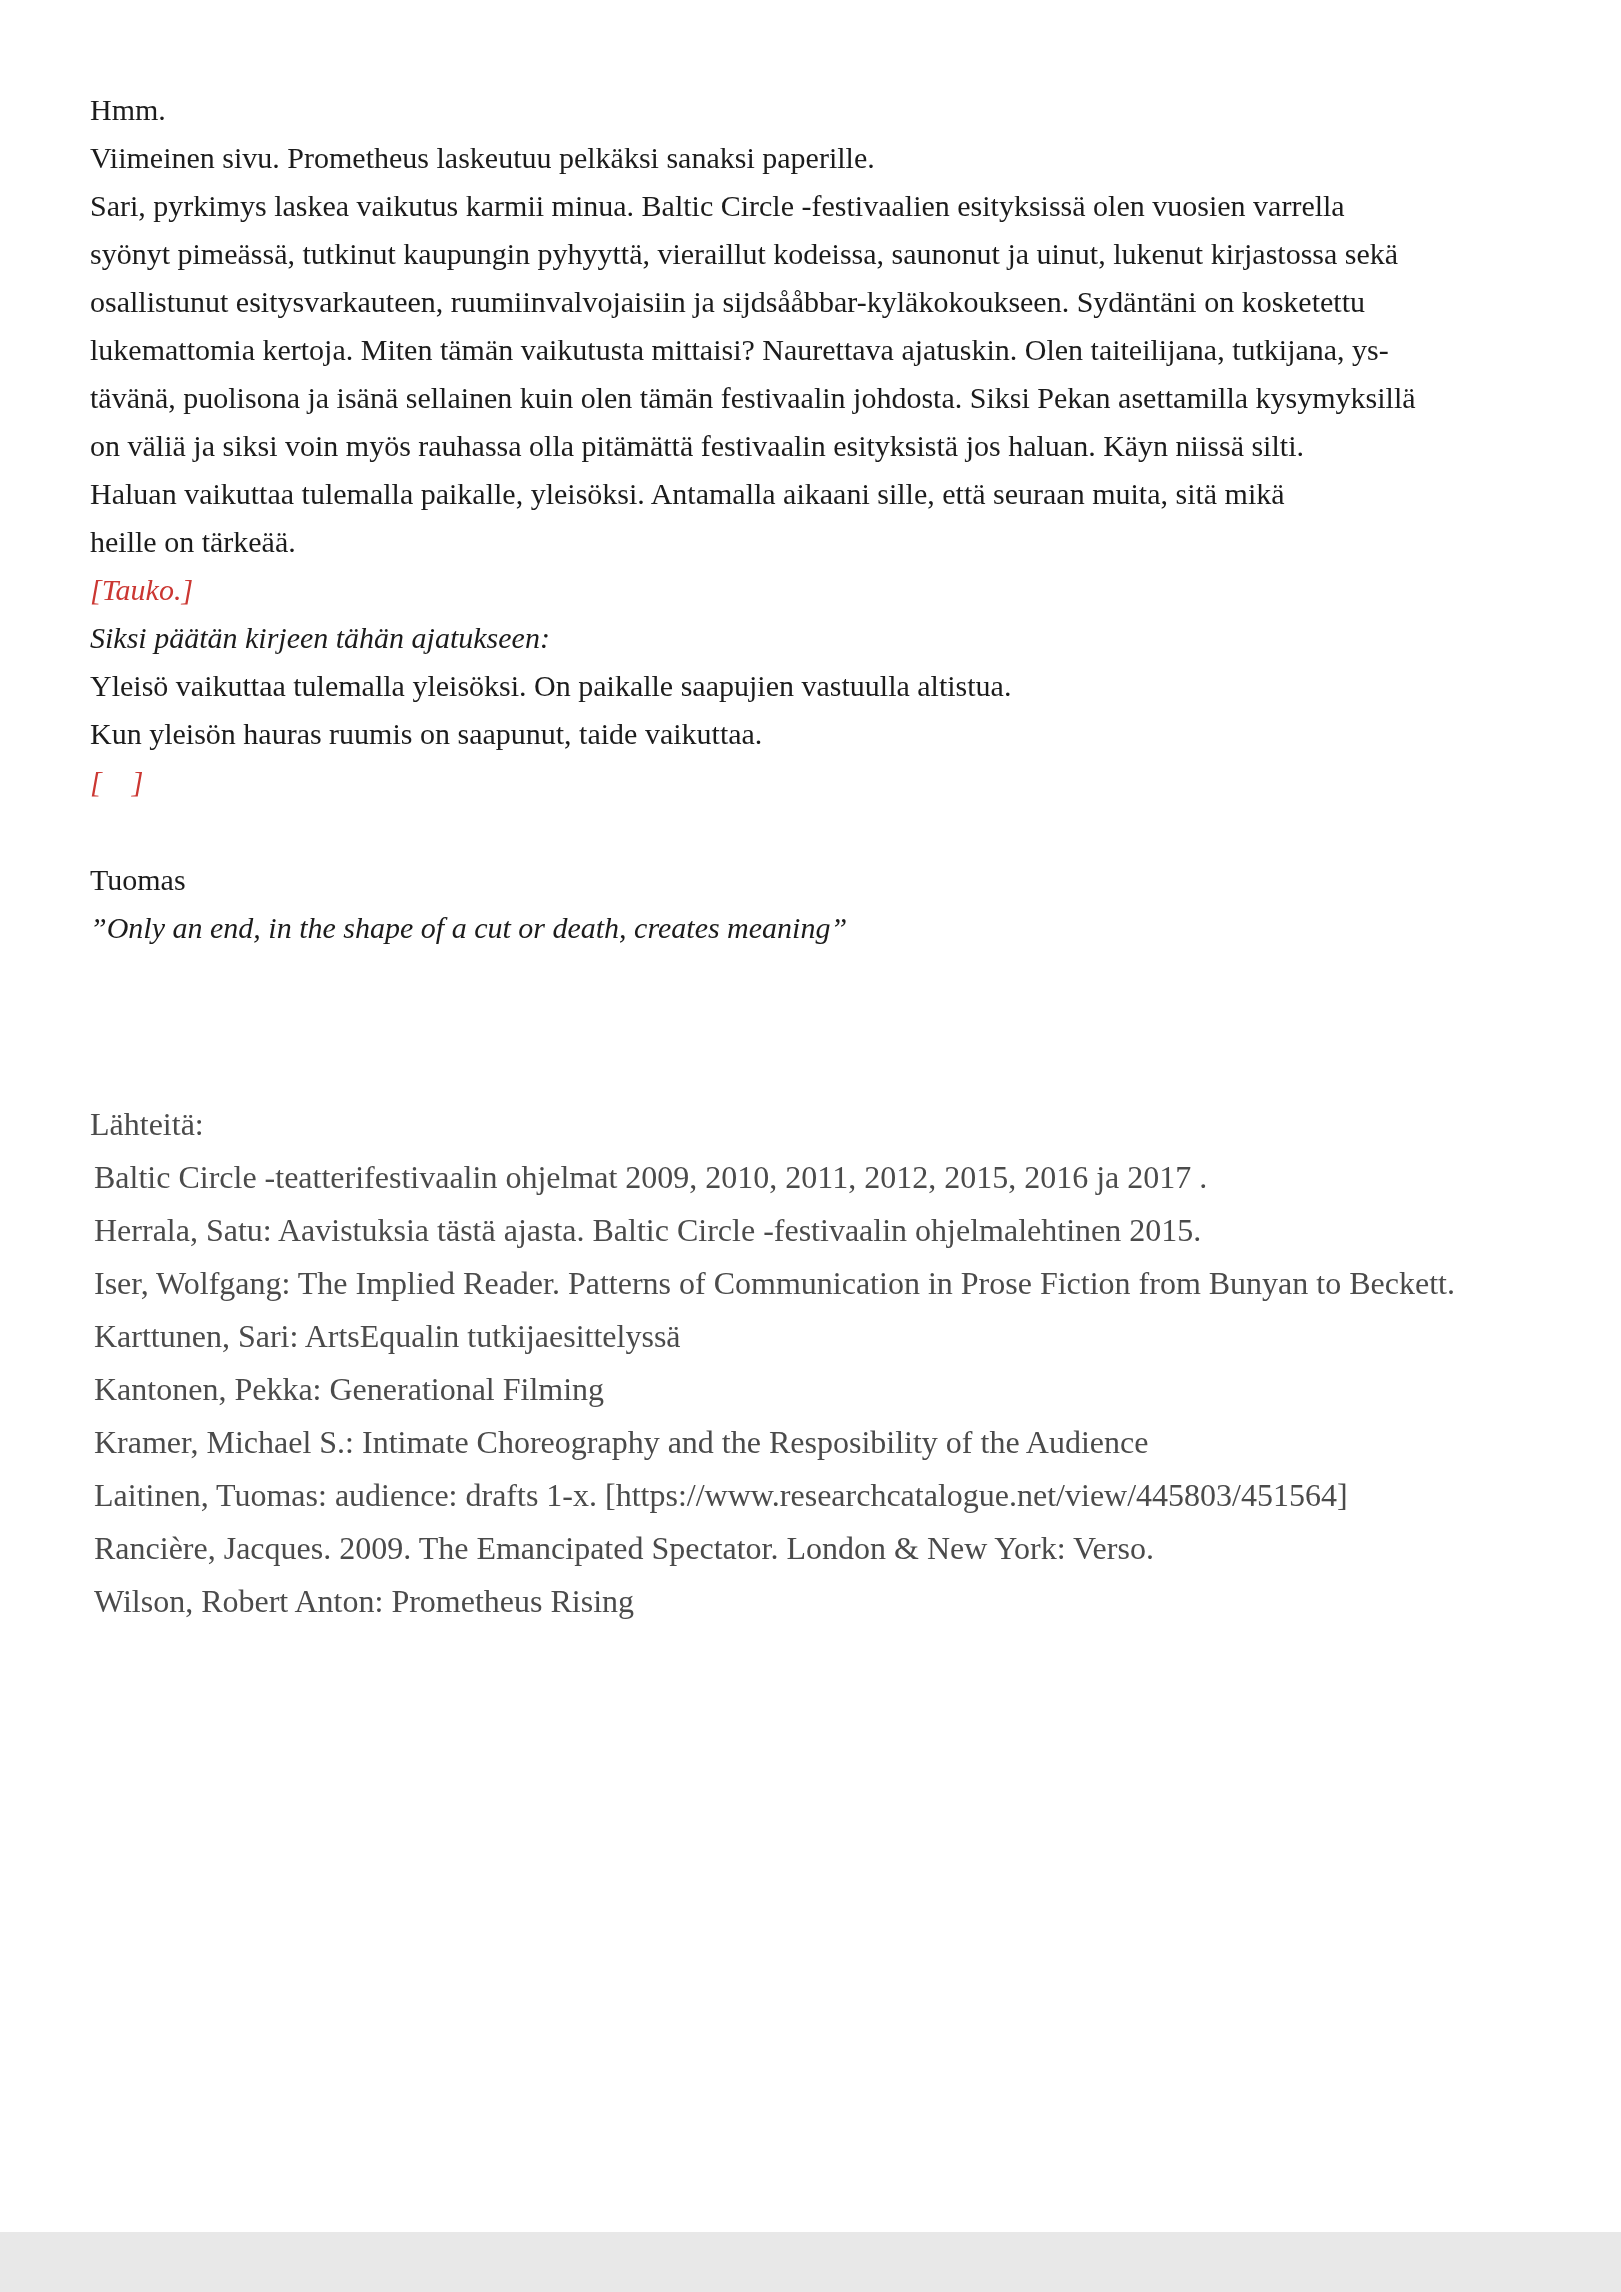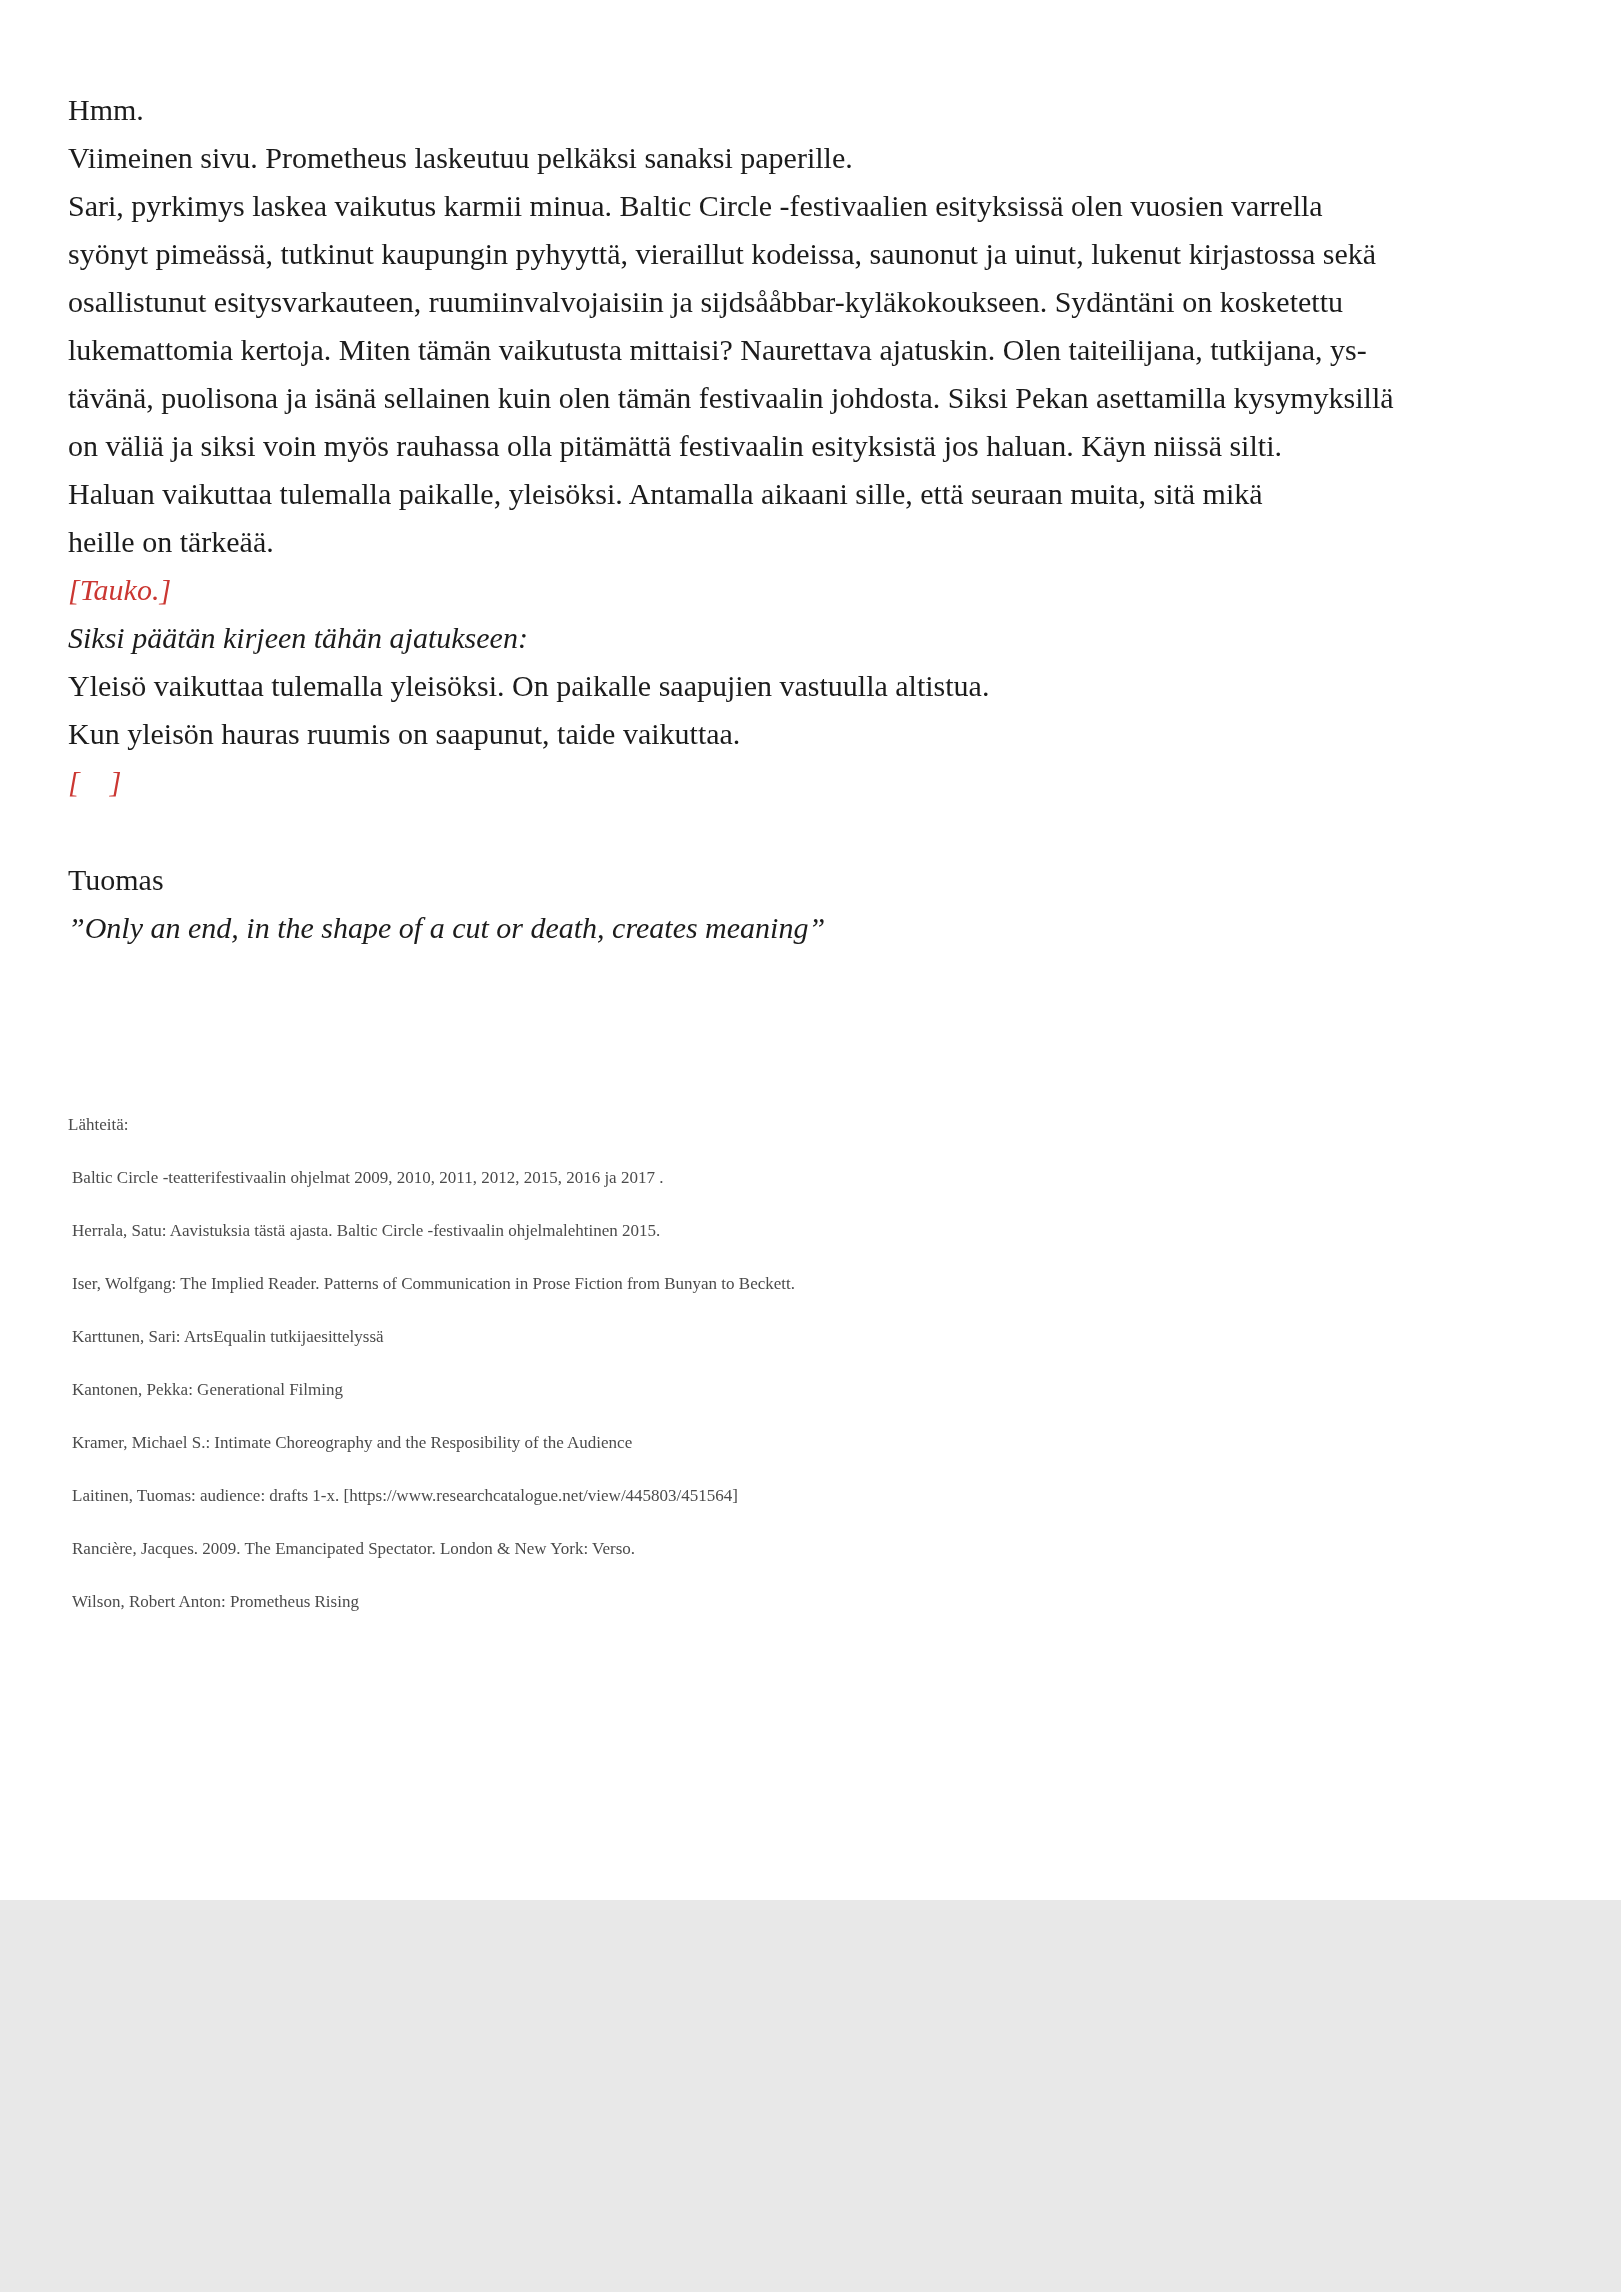--- a/index.html
+++ b/index.html
@@ -1,43 +1,43 @@
 <!DOCTYPE html>
 <html style="--page-bg: #ffffff; --ink: #1c1c1c; --muted: #4b4b4b; --accent: #cb3732;"><head>
 <meta charset="utf-8">
 <style>
   html, body { margin: 0; padding: 0; background: #e8e8e8; }
   .page {
     position: relative;
     width: 1621px;
-    height: 1900px;
+    height: 2232px;
     margin: 0 auto;
     background: var(--page-bg, #ffffff);
     box-sizing: border-box;
-    padding: 86px 63px 0 68px;
+    padding: 86px 63px 0 90px;
     overflow: hidden;
     font-family: "Liberation Serif", "DejaVu Serif", serif;
     font-size: 30px;
     line-height: 48px;
     color: var(--ink, #1c1c1c);
   }
   .page p { margin: 0; white-space: pre-line; }
   
   .sp-46  { margin-top: 45px; }
   .sp-51  { margin-top: 50px; }
   .sp-52  { margin-top: 51px; }
   .sp-53  { margin-top: 52px; }
   .sp-54  { margin-top: 53px; }
   .sp-95  { margin-top: 93px; }
   .sp-109 { margin-top: 107px; font-style: italic; }
   .marker { color: var(--accent, #cb3732); white-space: pre; font-style: italic; }
   .quote  { font-style: italic; }
   .refs {
     margin-top: 148px;
-    font-size: 17px;
+    font-size: 32px;
     line-height: 49px;
     color: var(--muted, #4b4b4b);
   }
   .ref-list { margin-top: 3.9px; }
   .ref-list p { margin: 4px; white-space: pre; }
 </style>
 </head>
 <body>
 
 <div class="page">

